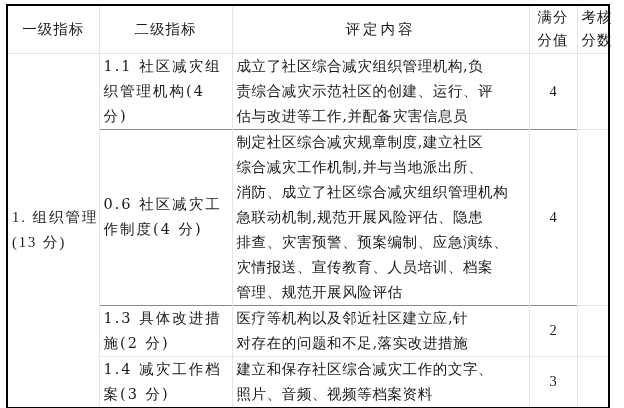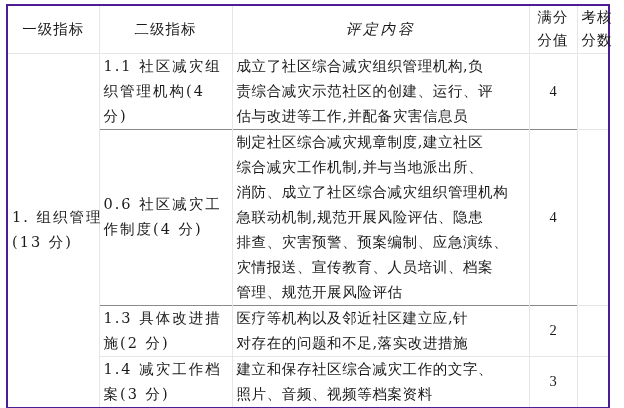--- a/index.html
+++ b/index.html
@@ -19,45 +19,45 @@
       left: 6px;
       top: 4px;
       width: 606px;
       height: 395px;
     }
     table.eval {
       border-collapse: collapse;
       width: 502px;
       height: 395px;
       table-layout: fixed;
-      border: 2px solid #4c1d95;
+      border: 2px solid #000000;
     }
     table.eval td, table.eval th {
       font-weight: normal;
       font-size: 14.5px;
       line-height: 25px;
       padding: 0 4px;
       vertical-align: middle;
       border-left: 1px solid #e6e6e6;
       border-right: 1px solid #e6e6e6;
     }
     table.eval th {
       text-align: center;
       border-bottom: 1px solid #e6e6e6;
       letter-spacing: 1px;
     }
     .col1 { width: 92px; }
     .col2 { width: 133px; }
     .col3 { width: 297px; }
     .col4 { width: 48px; }
     .col5 { width: 32px; }
-    th.c-content { border-right: 1px solid #222; font-style: italic; }
+    th.c-content { border-right: 1px solid #222; }
     td.content { border-right: 1px solid #222; text-align: justify; letter-spacing: 0.6px; padding: 0 2px 0 4px; margin-left: 14px; }
     td.sub { letter-spacing: 2px; padding-left: 6px; }
-    td.level1 { letter-spacing: 2px; text-align: left; padding-left: 4px; }
+    td.level1 { letter-spacing: 2px; text-align: left; padding-left: 4px; font-family: Liberation Serif, serif; }
     td.score { text-align: center; font-family: "Liberation Serif", serif; font-size: 15px; }
     td.check { }
     tr.row-sep td.sub, tr.row-sep td.content, tr.row-sep td.score {
       border-top: 1px solid #8a8a8a;
     }
     tr.row-sep td.check { border-top: 1px solid #e6e6e6; }
     tr.first td.sub, tr.first td.content, tr.first td.score, tr.first td.check {
       border-top: 1px solid #e6e6e6;
     }
     .line { display: block; white-space: nowrap; }

